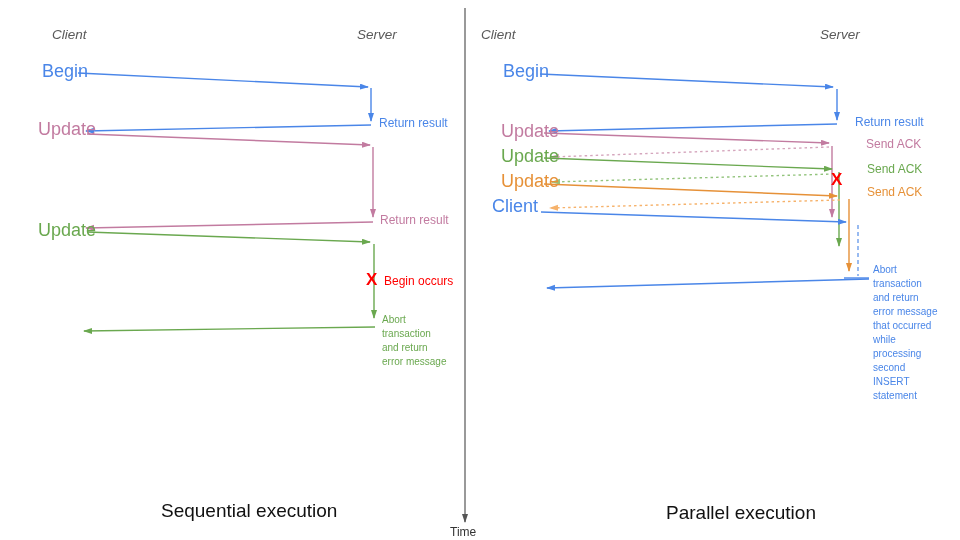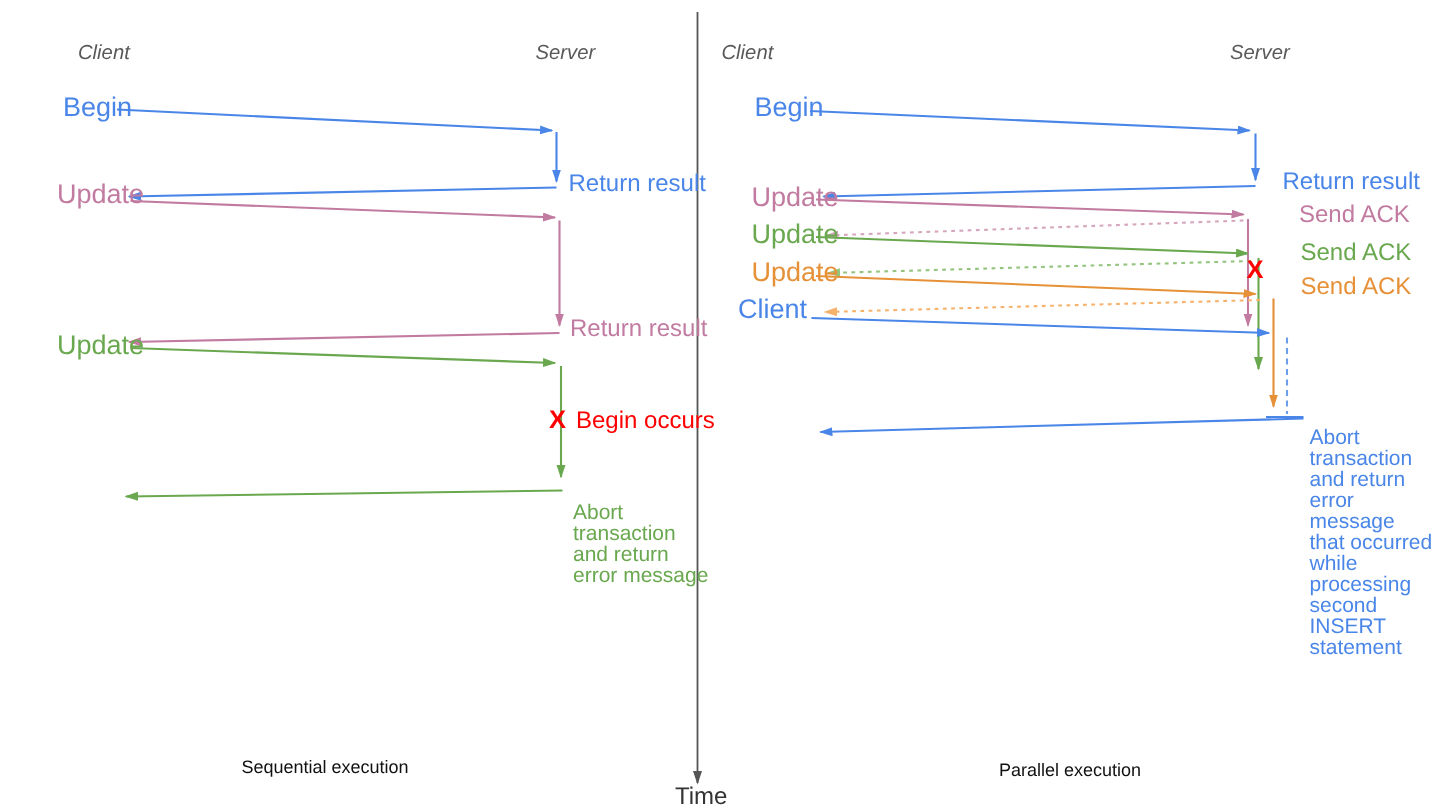--- a/index.html
+++ b/index.html
@@ -3,31 +3,31 @@
 <meta charset="utf-8">
 <style>
   html,body{margin:0;padding:0;background:#ffffff;}
   #canvas{
     position:relative;width:960px;height:540px;background:#ffffff;
     font-family:"Liberation Sans","DejaVu Sans",sans-serif;overflow:hidden;text-decoration:underline;
   }
   #wires{position:absolute;left:0;top:0;width:960px;height:540px;}
   .lbl{position:absolute;white-space:nowrap;font-size:18px;line-height:14px;}
   .hdr{font-style:italic;color:#595959;font-size:13.5px;}
-  .sm{font-size:16px;}
+  .sm{font-size:12px;}
   .c-blue{color:#4a86e8;}
   .c-pink{color:#c27ba0;}
   .c-green{color:#6aa84f;}
   .c-orange{color:#e69138;}
   .c-red{color:#ff0000;}
   .c-black{color:#111111;}
   .c-axis{color:#333333;}
   .xmark{font-weight:bold;font-size:17px;line-height:17px;}
-  .multiline{white-space:pre-line;font-size:14px;line-height:14px;margin-top:21px;}
-  .caption{font-size:12px;}
+  .multiline{white-space:pre-line;font-size:10px;line-height:14px;}
+  .caption{font-size:19px;}
 </style>
 </head>
 <body>
 
 <div id="canvas">
 
   <svg id="wires" viewBox="0 0 960 540" xmlns="http://www.w3.org/2000/svg">
     <defs>
       <marker id="ar-blue" markerWidth="9" markerHeight="7" refX="8" refY="3" orient="auto" markerUnits="userSpaceOnUse">
           <path d="M0,0 L9,3 L0,6 Z" fill="#4a86e8"></path>

